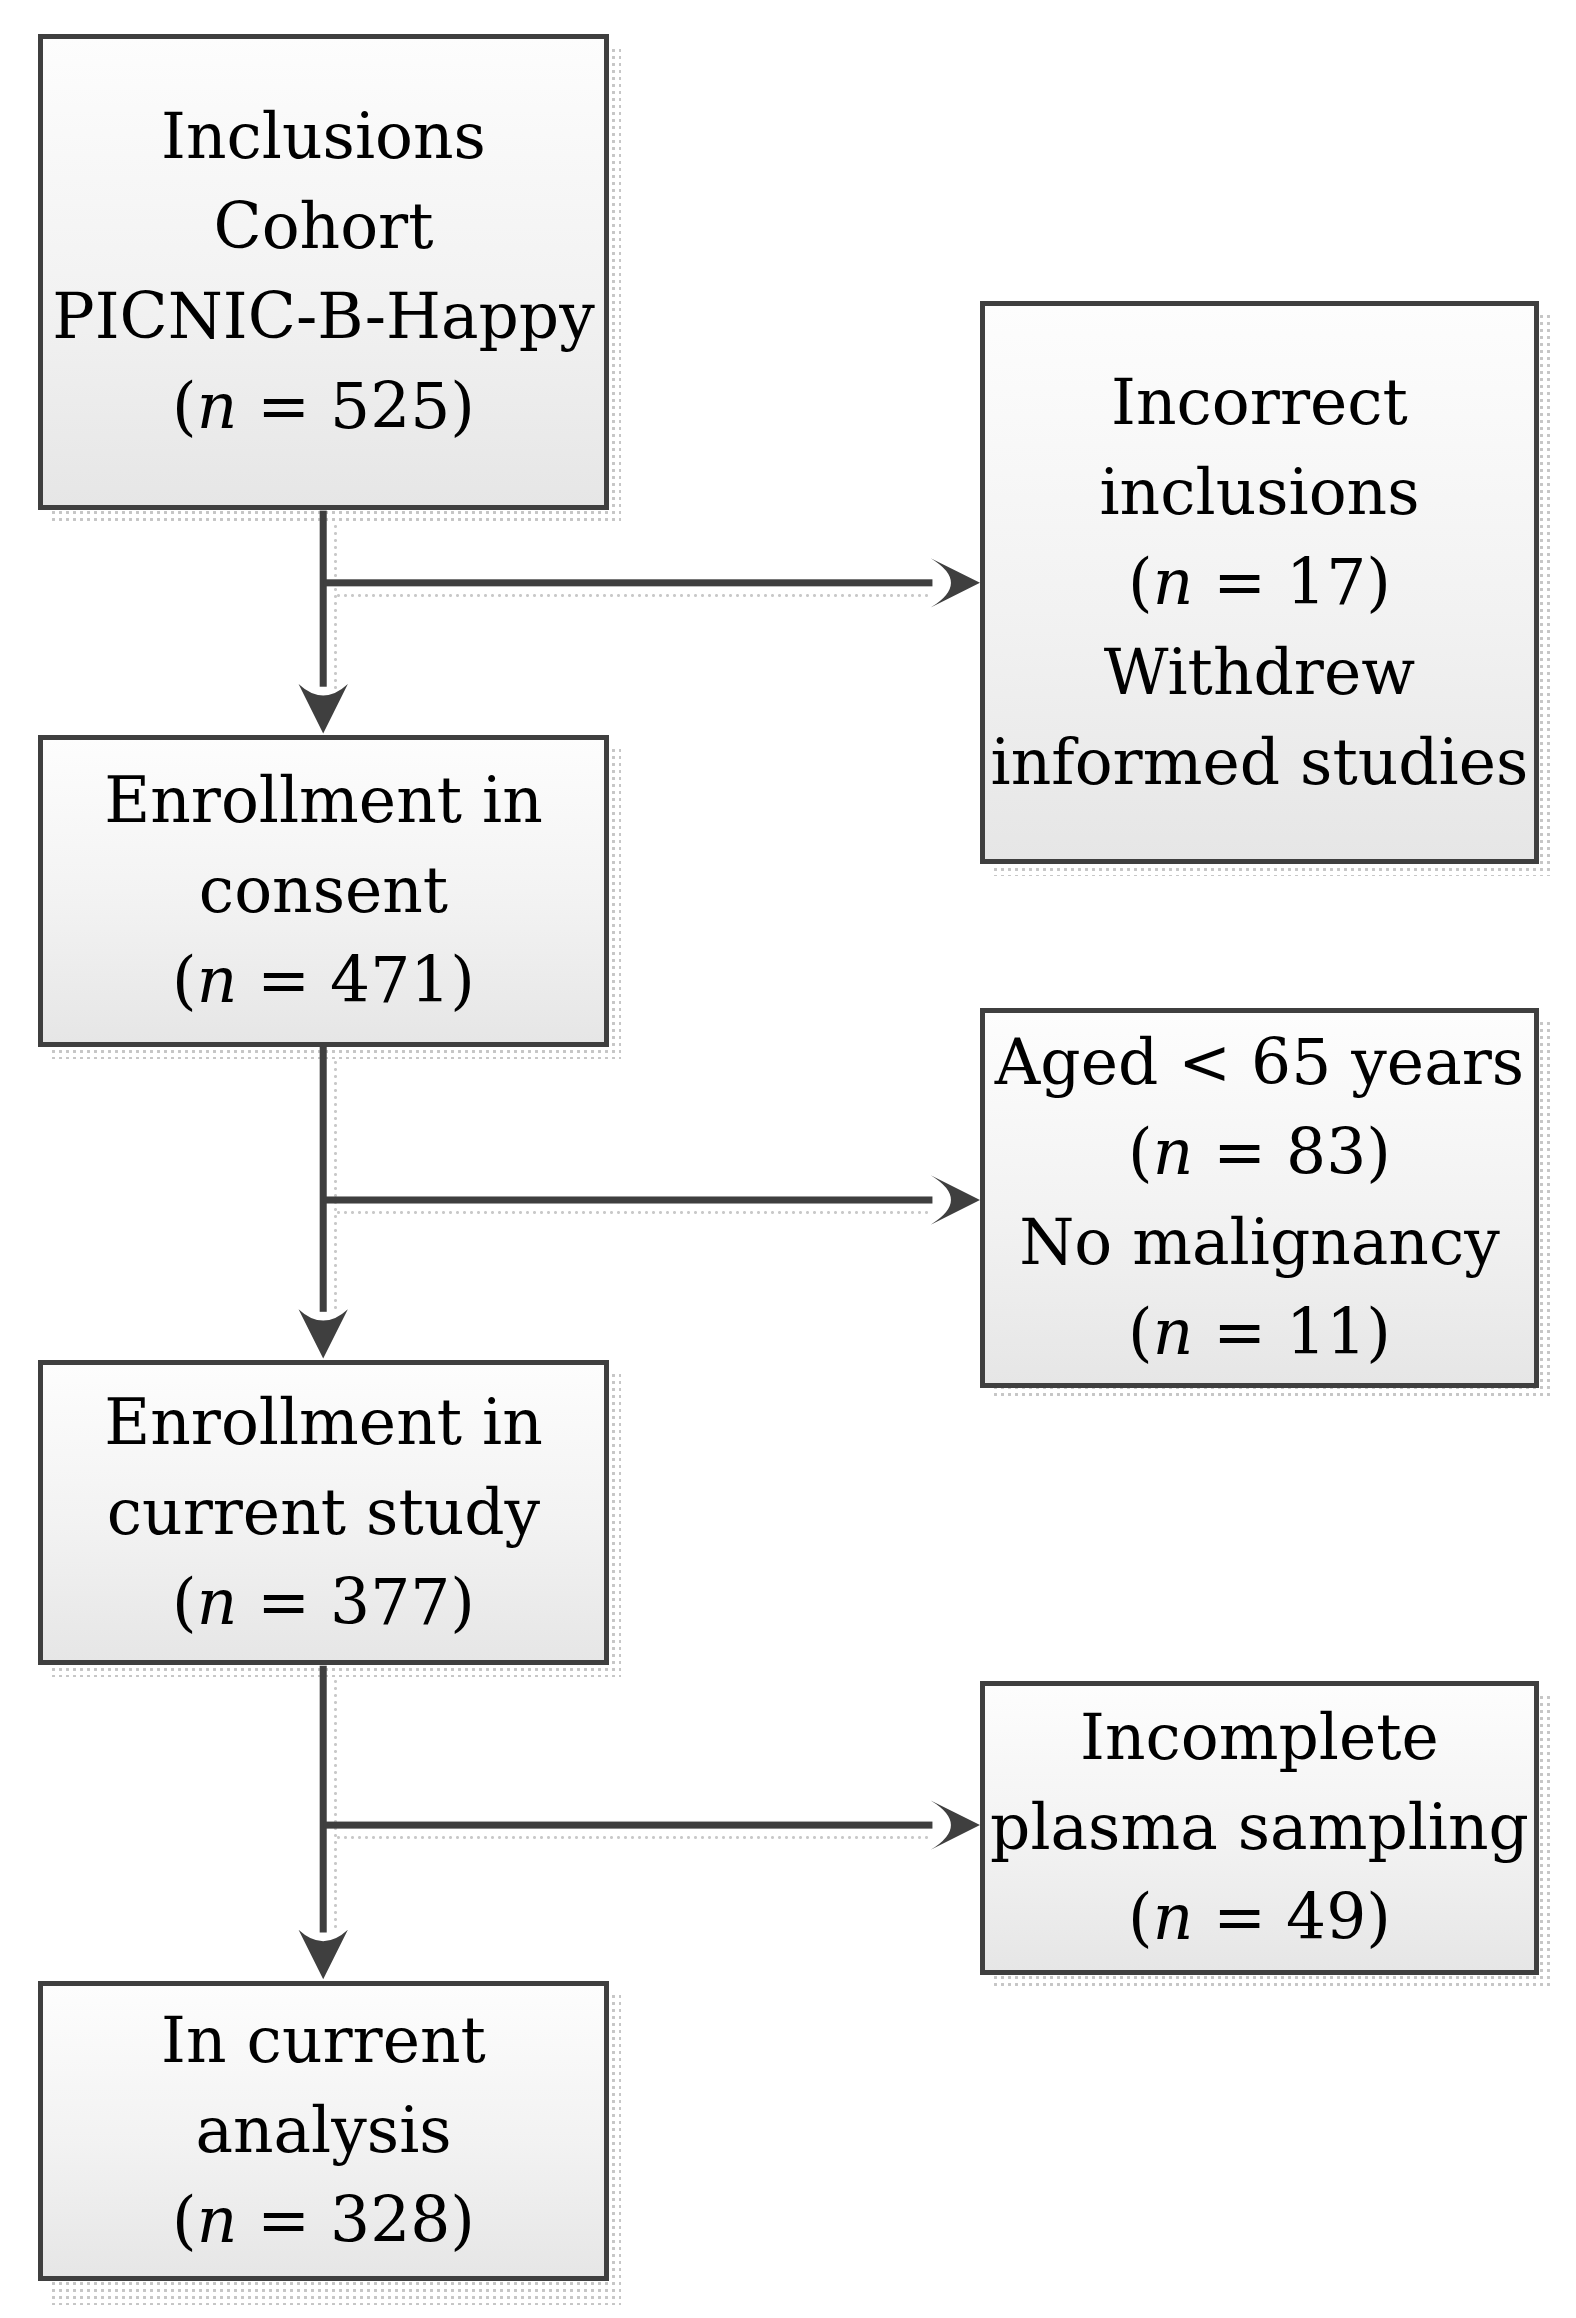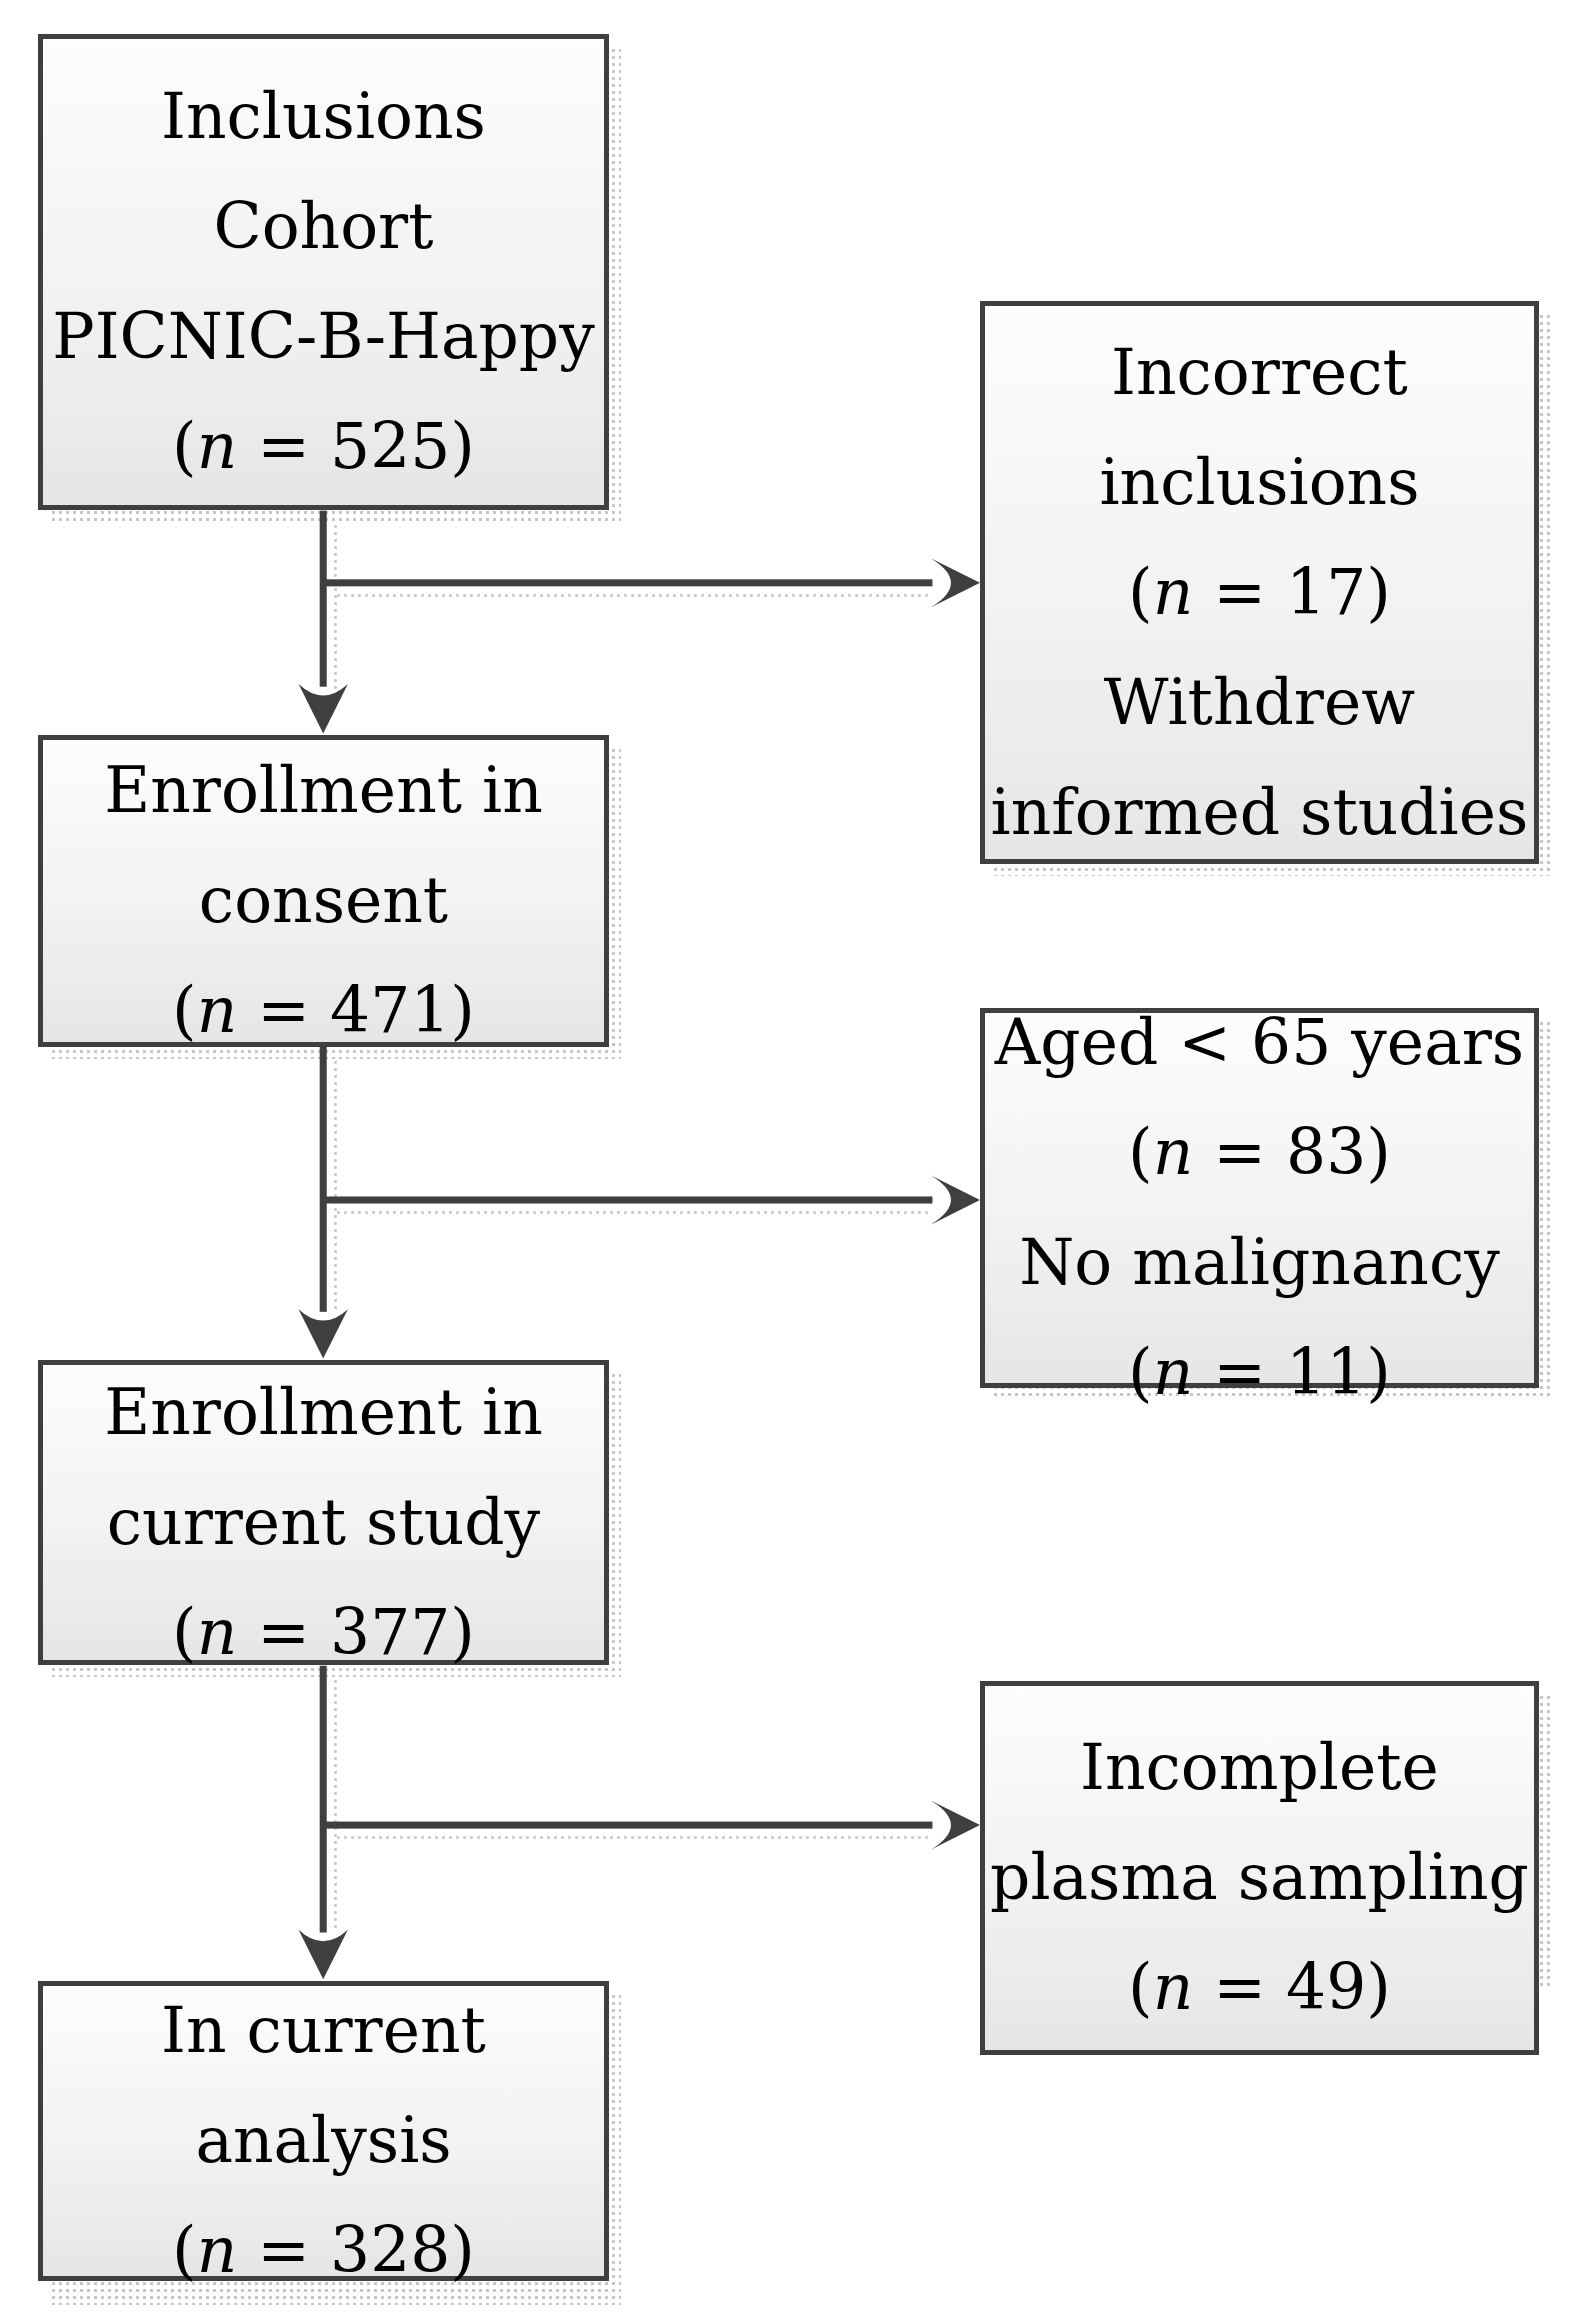--- a/index.html
+++ b/index.html
@@ -21,21 +21,20 @@
     align-items: center;
     text-align: center;
     z-index: 2;
   }
   .row {
     font-family: "DejaVu Serif", "Liberation Serif", serif;
     font-size: 63px;
     line-height: 90px;
     color: #000000;
     white-space: nowrap;
-    margin-top: 20px;
   }
   .row i { font-style: italic; }
   .shadow {
     position: absolute;
     z-index: 0;
     background-image: radial-gradient(circle, #c6c6c6 1.4px, rgba(255,255,255,0) 1.7px);
     background-size: 7px 7px;
   }
   .stem-shadow {
     position: absolute;
@@ -103,21 +102,21 @@
     <div class="row">informed studies</div>
   </div>
 
   <div class="box" style="left:980px; top:1008px; width:559px; height:380px">
     <div class="row">Aged &lt; 65 years</div>
     <div class="row"><span>(</span><i>n</i><span> = 83)</span></div>
     <div class="row">No malignancy</div>
     <div class="row"><span>(</span><i>n</i><span> = 11)</span></div>
   </div>
 
-  <div class="box" style="left:980px; top:1681px; width:559px; height:374px">
+  <div class="box" style="left:980px; top:1681px; width:559px; height:294px">
     <div class="row">Incomplete</div>
     <div class="row">plasma sampling</div>
     <div class="row"><span>(</span><i>n</i><span> = 49)</span></div>
   </div>
 
   <svg class="connectors" width="1577" height="2319" viewBox="0 0 1791 2634">
     <g fill="#3f3f3f">
 
       <rect x="363" y="580" width="8" height="200"></rect>
       <rect x="363" y="1189" width="8" height="301"></rect>

